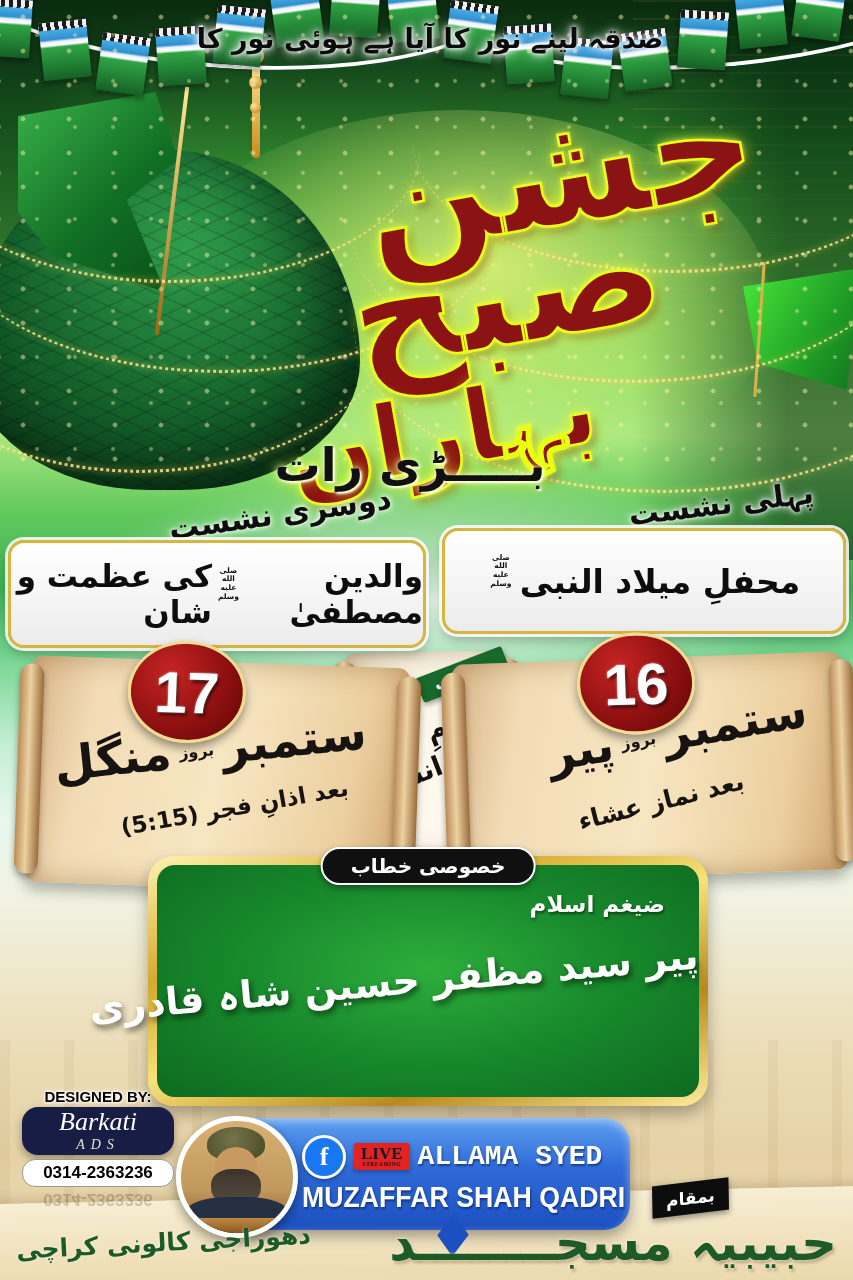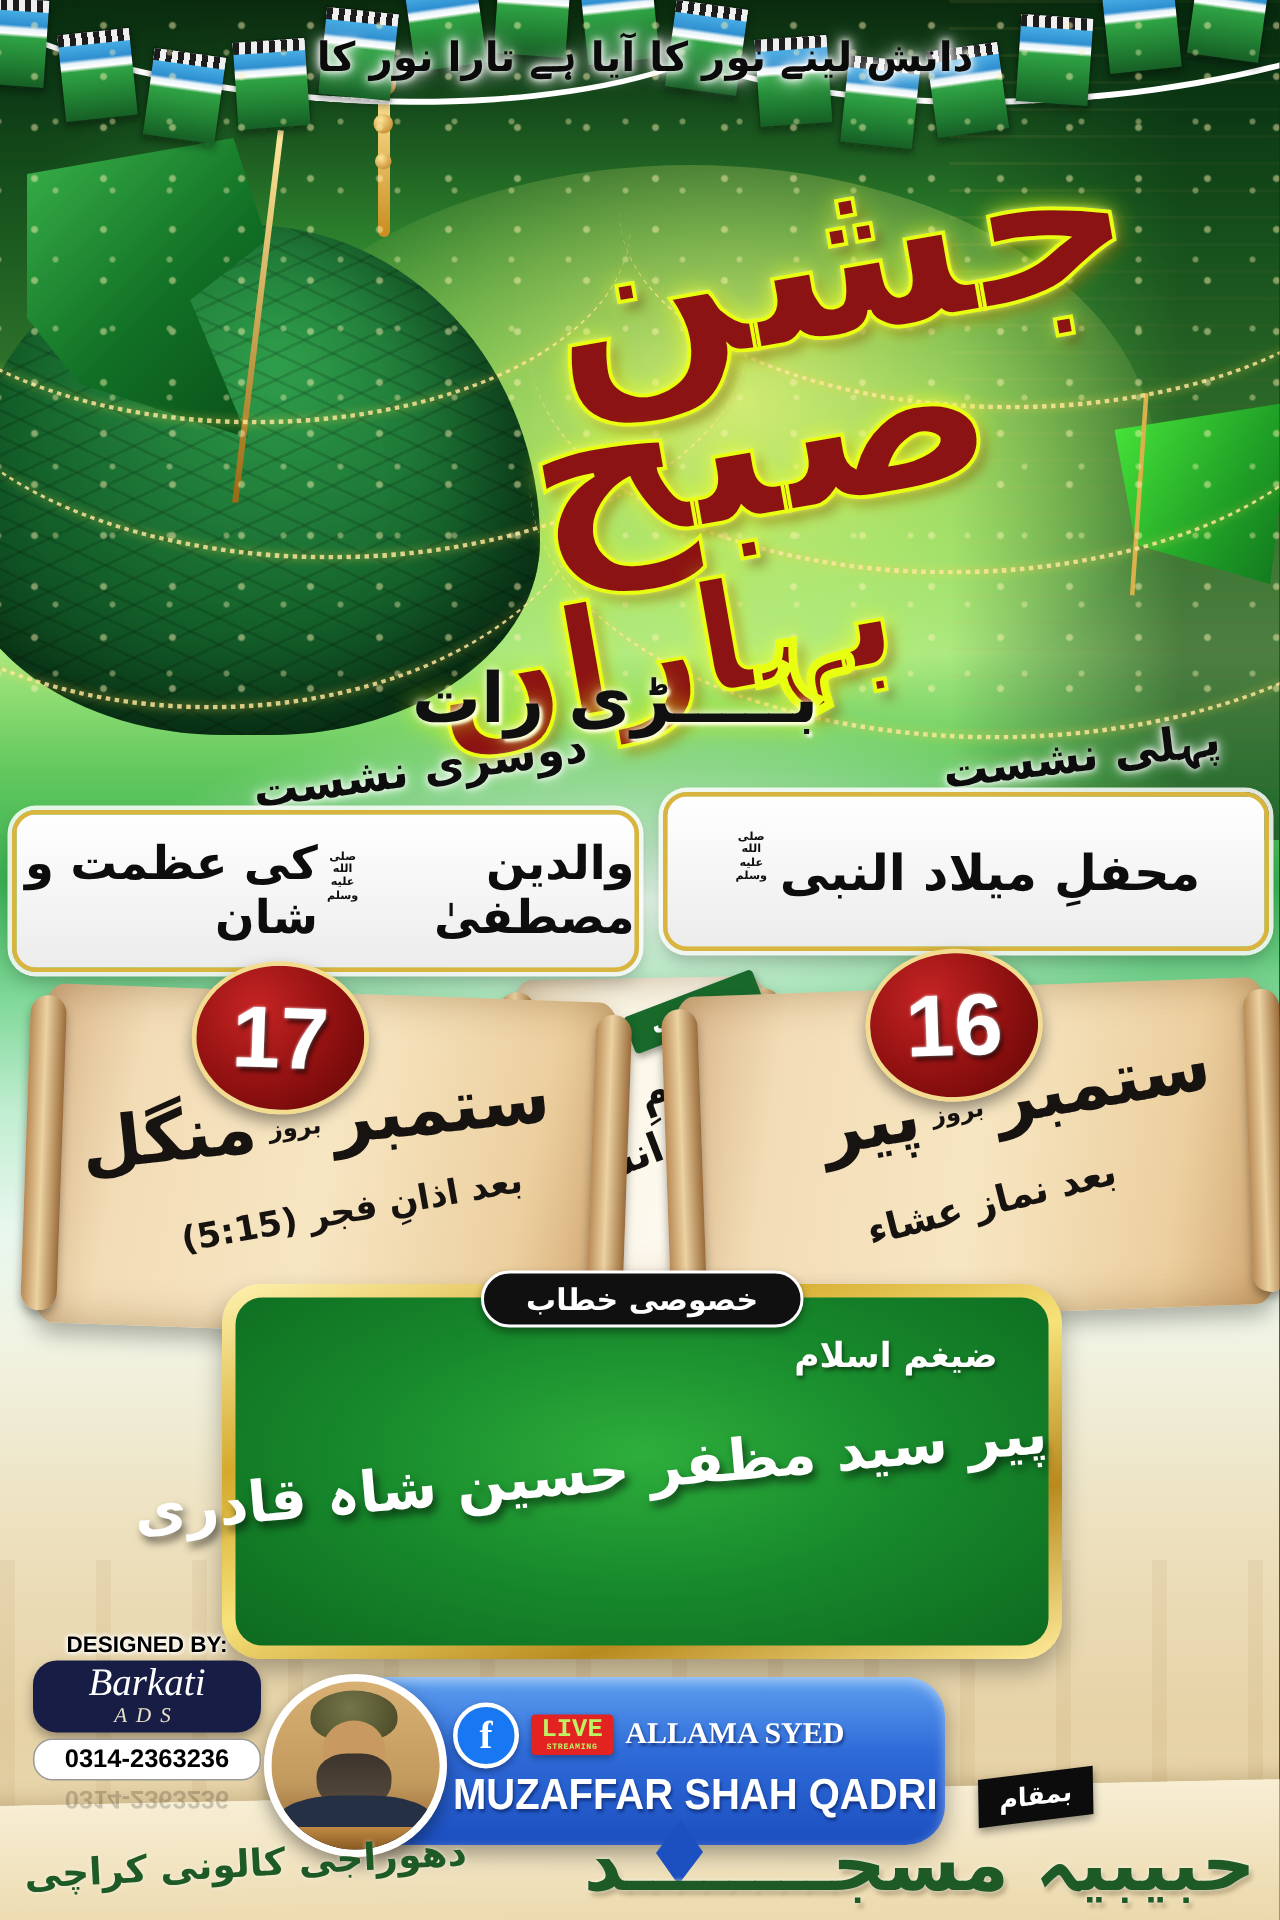--- a/index.html
+++ b/index.html
@@ -152,24 +152,24 @@
   .live-bar{left:228px;top:1118px;width:402px;height:112px;z-index:5;border-radius:26px;
     background:linear-gradient(180deg,#5ea0f0 0%,#2e6ad8 45%,#1c4fc0 100%);
     box-shadow:0 6px 14px rgba(0,0,0,.35),inset 0 3px 8px rgba(255,255,255,.45);
     display:flex;flex-direction:column;justify-content:center;padding-left:74px;box-sizing:border-box;}
   .live-tail{left:440px;top:1222px;width:26px;height:26px;background:#1c4fc0;transform:rotate(55deg) skew(18deg);z-index:5;}
   .live-row1{display:flex;align-items:center;gap:8px;}
   .fb-circle{width:38px;height:38px;border-radius:50%;background:#1877f2;border:3px solid #fff;
     display:flex;align-items:center;justify-content:center;flex:none;
     font-family:"Liberation Serif",serif;font-weight:700;font-size:26px;color:#fff;box-shadow:0 2px 4px rgba(0,0,0,.3);}
   .live-badge{background:#e32222;border-radius:3px;padding:2px 7px;text-align:center;flex:none;
-    font-family:Liberation Mono, monospace;color:#bef264;line-height:1;box-shadow:0 2px 4px rgba(0,0,0,.3);}
+    font-family:Liberation Serif, serif;color:#0f172a;line-height:1;box-shadow:0 2px 4px rgba(0,0,0,.3);}
   .live-word{font-size:17px;font-weight:800;}
   .streaming-word{font-size:5.5px;font-weight:700;letter-spacing:.5px;}
-  .live-name1{font-family:Liberation Serif, serif;font-size:20px;font-weight:800;color:#fff;white-space:nowrap;
+  .live-name1{font-family:Liberation Mono, monospace;font-size:28px;font-weight:800;color:#fff;white-space:nowrap;
     text-shadow:1px 2px 2px rgba(10,30,90,.6);}
   .live-name2{font-family:"Liberation Sans",sans-serif;font-size:29px;font-weight:800;color:#fff;white-space:nowrap;
     transform:scaleX(.92);transform-origin:left;margin-top:2px;text-shadow:1px 2px 2px rgba(10,30,90,.6);}
   
   .photo{left:176px;top:1116px;width:112px;height:112px;border-radius:50%;border:5px solid #fff;z-index:6;
     overflow:hidden;box-shadow:0 5px 12px rgba(0,0,0,.4);background:linear-gradient(180deg,#d9b074 0%,#c29a5e 60%,#8a5a2a 100%);}
   .ph{position:absolute;}
   .ph-turban{left:26px;top:6px;width:58px;height:34px;border-radius:50% 50% 42% 42%;
     background:radial-gradient(circle at 45% 35%,#75754a,#474725);}
   .ph-face{left:34px;top:26px;width:42px;height:40px;border-radius:50% 50% 46% 46%;background:#c89a62;}
@@ -233,21 +233,21 @@
     </div>
   <div class="lights" style="left:-80px;top:20px;width:500px;height:260px;"></div>
   <div class="lights" style="left:-60px;top:70px;width:560px;height:300px;"></div>
   <div class="lights" style="right:-80px;top:10px;width:520px;height:260px;"></div>
   <div class="lights" style="right:-60px;top:80px;width:560px;height:300px;"></div>
   <div class="lights" style="right:-120px;top:150px;width:620px;height:340px;"></div>
   <div class="lights" style="left:-120px;top:140px;width:520px;height:330px;"></div>
   <div class="abs light-dots"></div>
 
   <div class="abs couplet">
-    <div>دانش لینے نور کا آیا ہے تارا نور کا</div>
+    <div>صدقہ لینے نور کا آیا ہے ہوئی نور کا</div>
   </div>
 
   <div class="abs title-wrap">
     <div class="title-word tw1">جشن</div>
     <div class="title-word tw2">صبح</div>
     <div class="title-word tw3">بہاراں</div>
   </div>
   <div class="abs subtitle">بـــــڑی رات</div>
 
   <div class="abs session-header sh-right">پہلی نشست</div>

